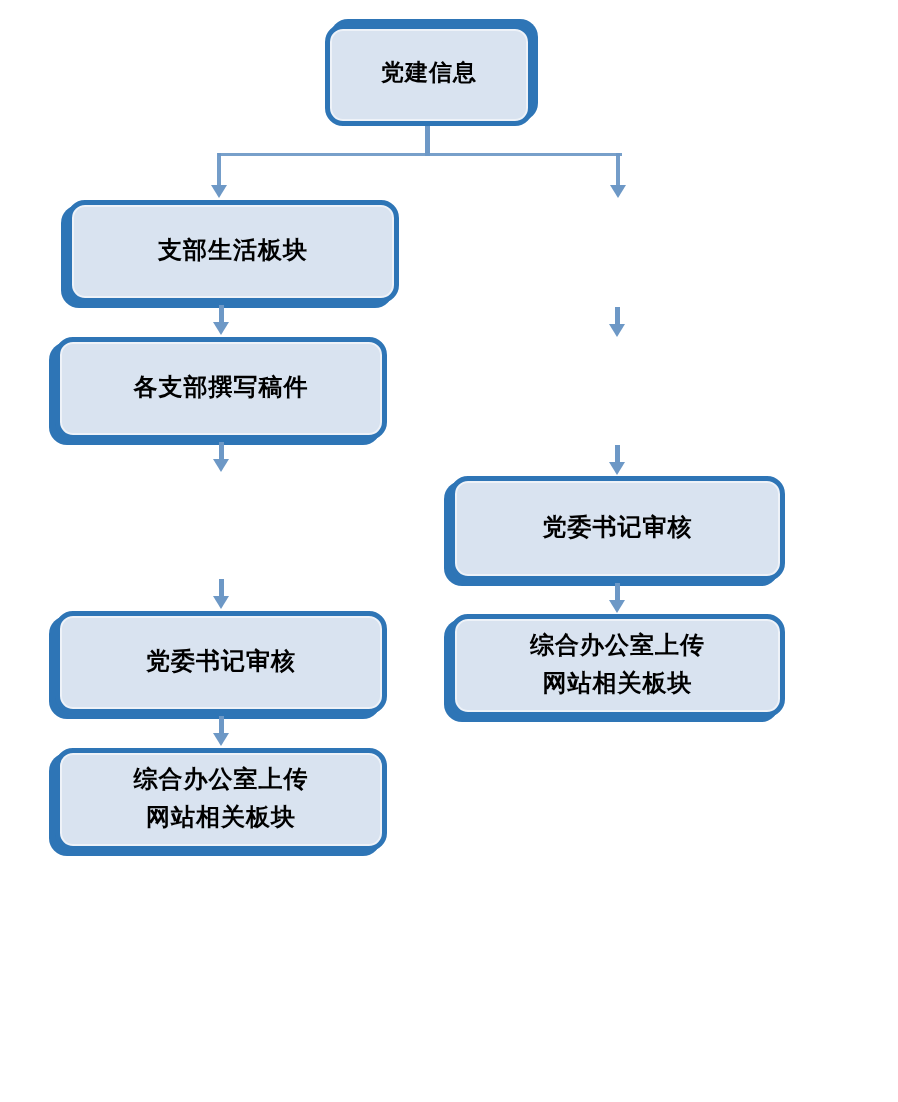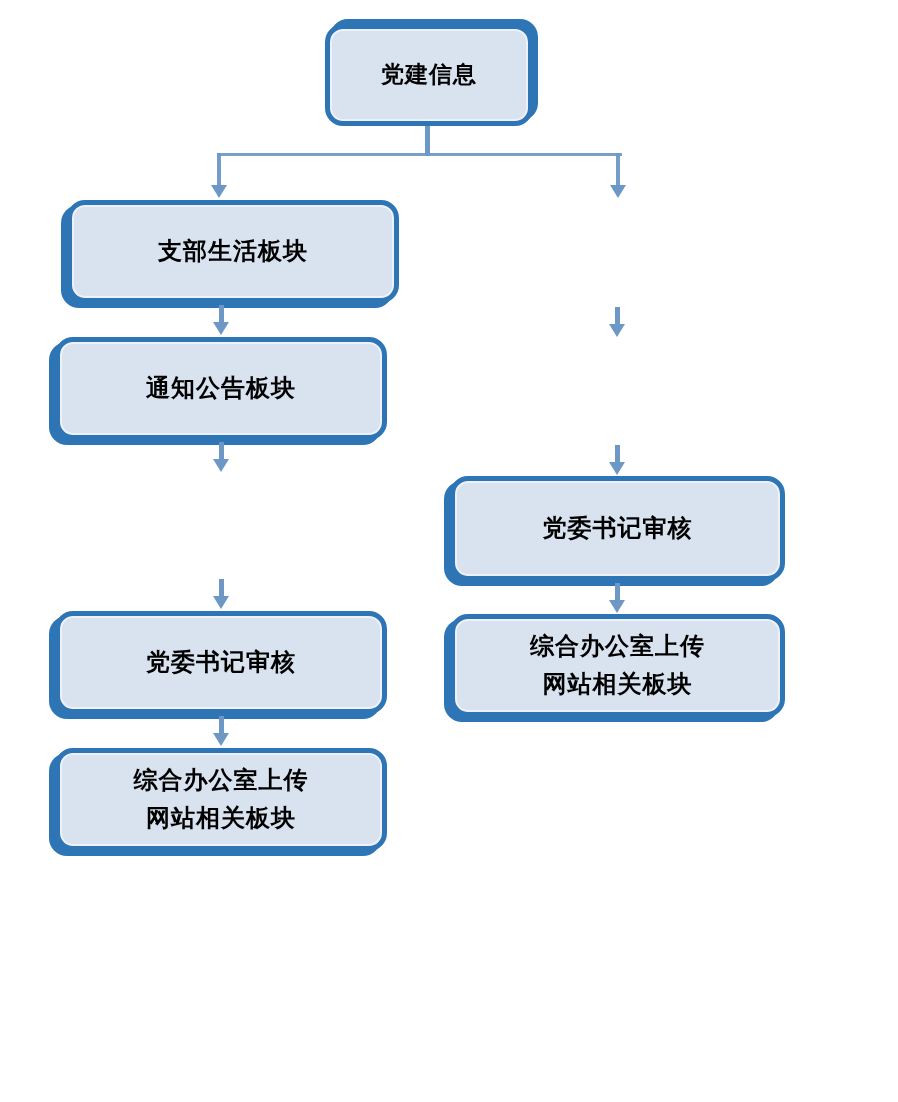--- a/index.html
+++ b/index.html
@@ -5,21 +5,21 @@
   html, body {
     margin: 0;
     padding: 0;
     background: #ffffff;
   }
   .stage {
     position: relative;
     width: 898px;
     height: 1102px;
     background: #ffffff;
-    font-family: Liberation Serif, serif;
+    font-family: Liberation Mono, monospace;
     overflow: hidden;
   }
   .node {
     position: absolute;
     box-sizing: border-box;
     display: flex;
     align-items: center;
     justify-content: center;
     text-align: center;
     background: var(--box-fill, #D9E3F0);
@@ -85,21 +85,21 @@
   <div class="node root" style="left:325px; top:24px; width:208px; height:102px;">党建信息</div>
 
   <div class="line stub" style="left:425px; top:126px; height:30px;"></div>
   <div class="line thin-h" style="left:218px; top:153px; width:404px;"></div>
   <div class="line thin-v" style="left:217px; top:153px; height:33px;"></div>
   <div class="tri" style="left:211px; top:185px;"></div>
   <div class="line thin-v" style="left:616px; top:153px; height:33px;"></div>
   <div class="tri" style="left:610px; top:185px;"></div>
 
   <div class="node" style="left:67px; top:200px; width:332px; height:103px;">支部生活板块</div>
-  <div class="node" style="left:55px; top:337px; width:332px; height:103px;">通知公告板块</div>
+  <div class="node" style="left:55px; top:337px; width:332px; height:103px;">各支部撰写稿件</div>
   <div class="node" style="left:55px; top:611px; width:332px; height:103px;">党委书记审核</div>
   <div class="node" style="left:55px; top:748px; width:332px; height:103px;">综合办公室上传
 网站相关板块</div>
 
   <div class="varrow" style="left:213px; top:305px;">
     <div class="shaft"></div>
     <div class="head"></div>
   </div>
   <div class="varrow" style="left:213px; top:442px;">
     <div class="shaft"></div>

